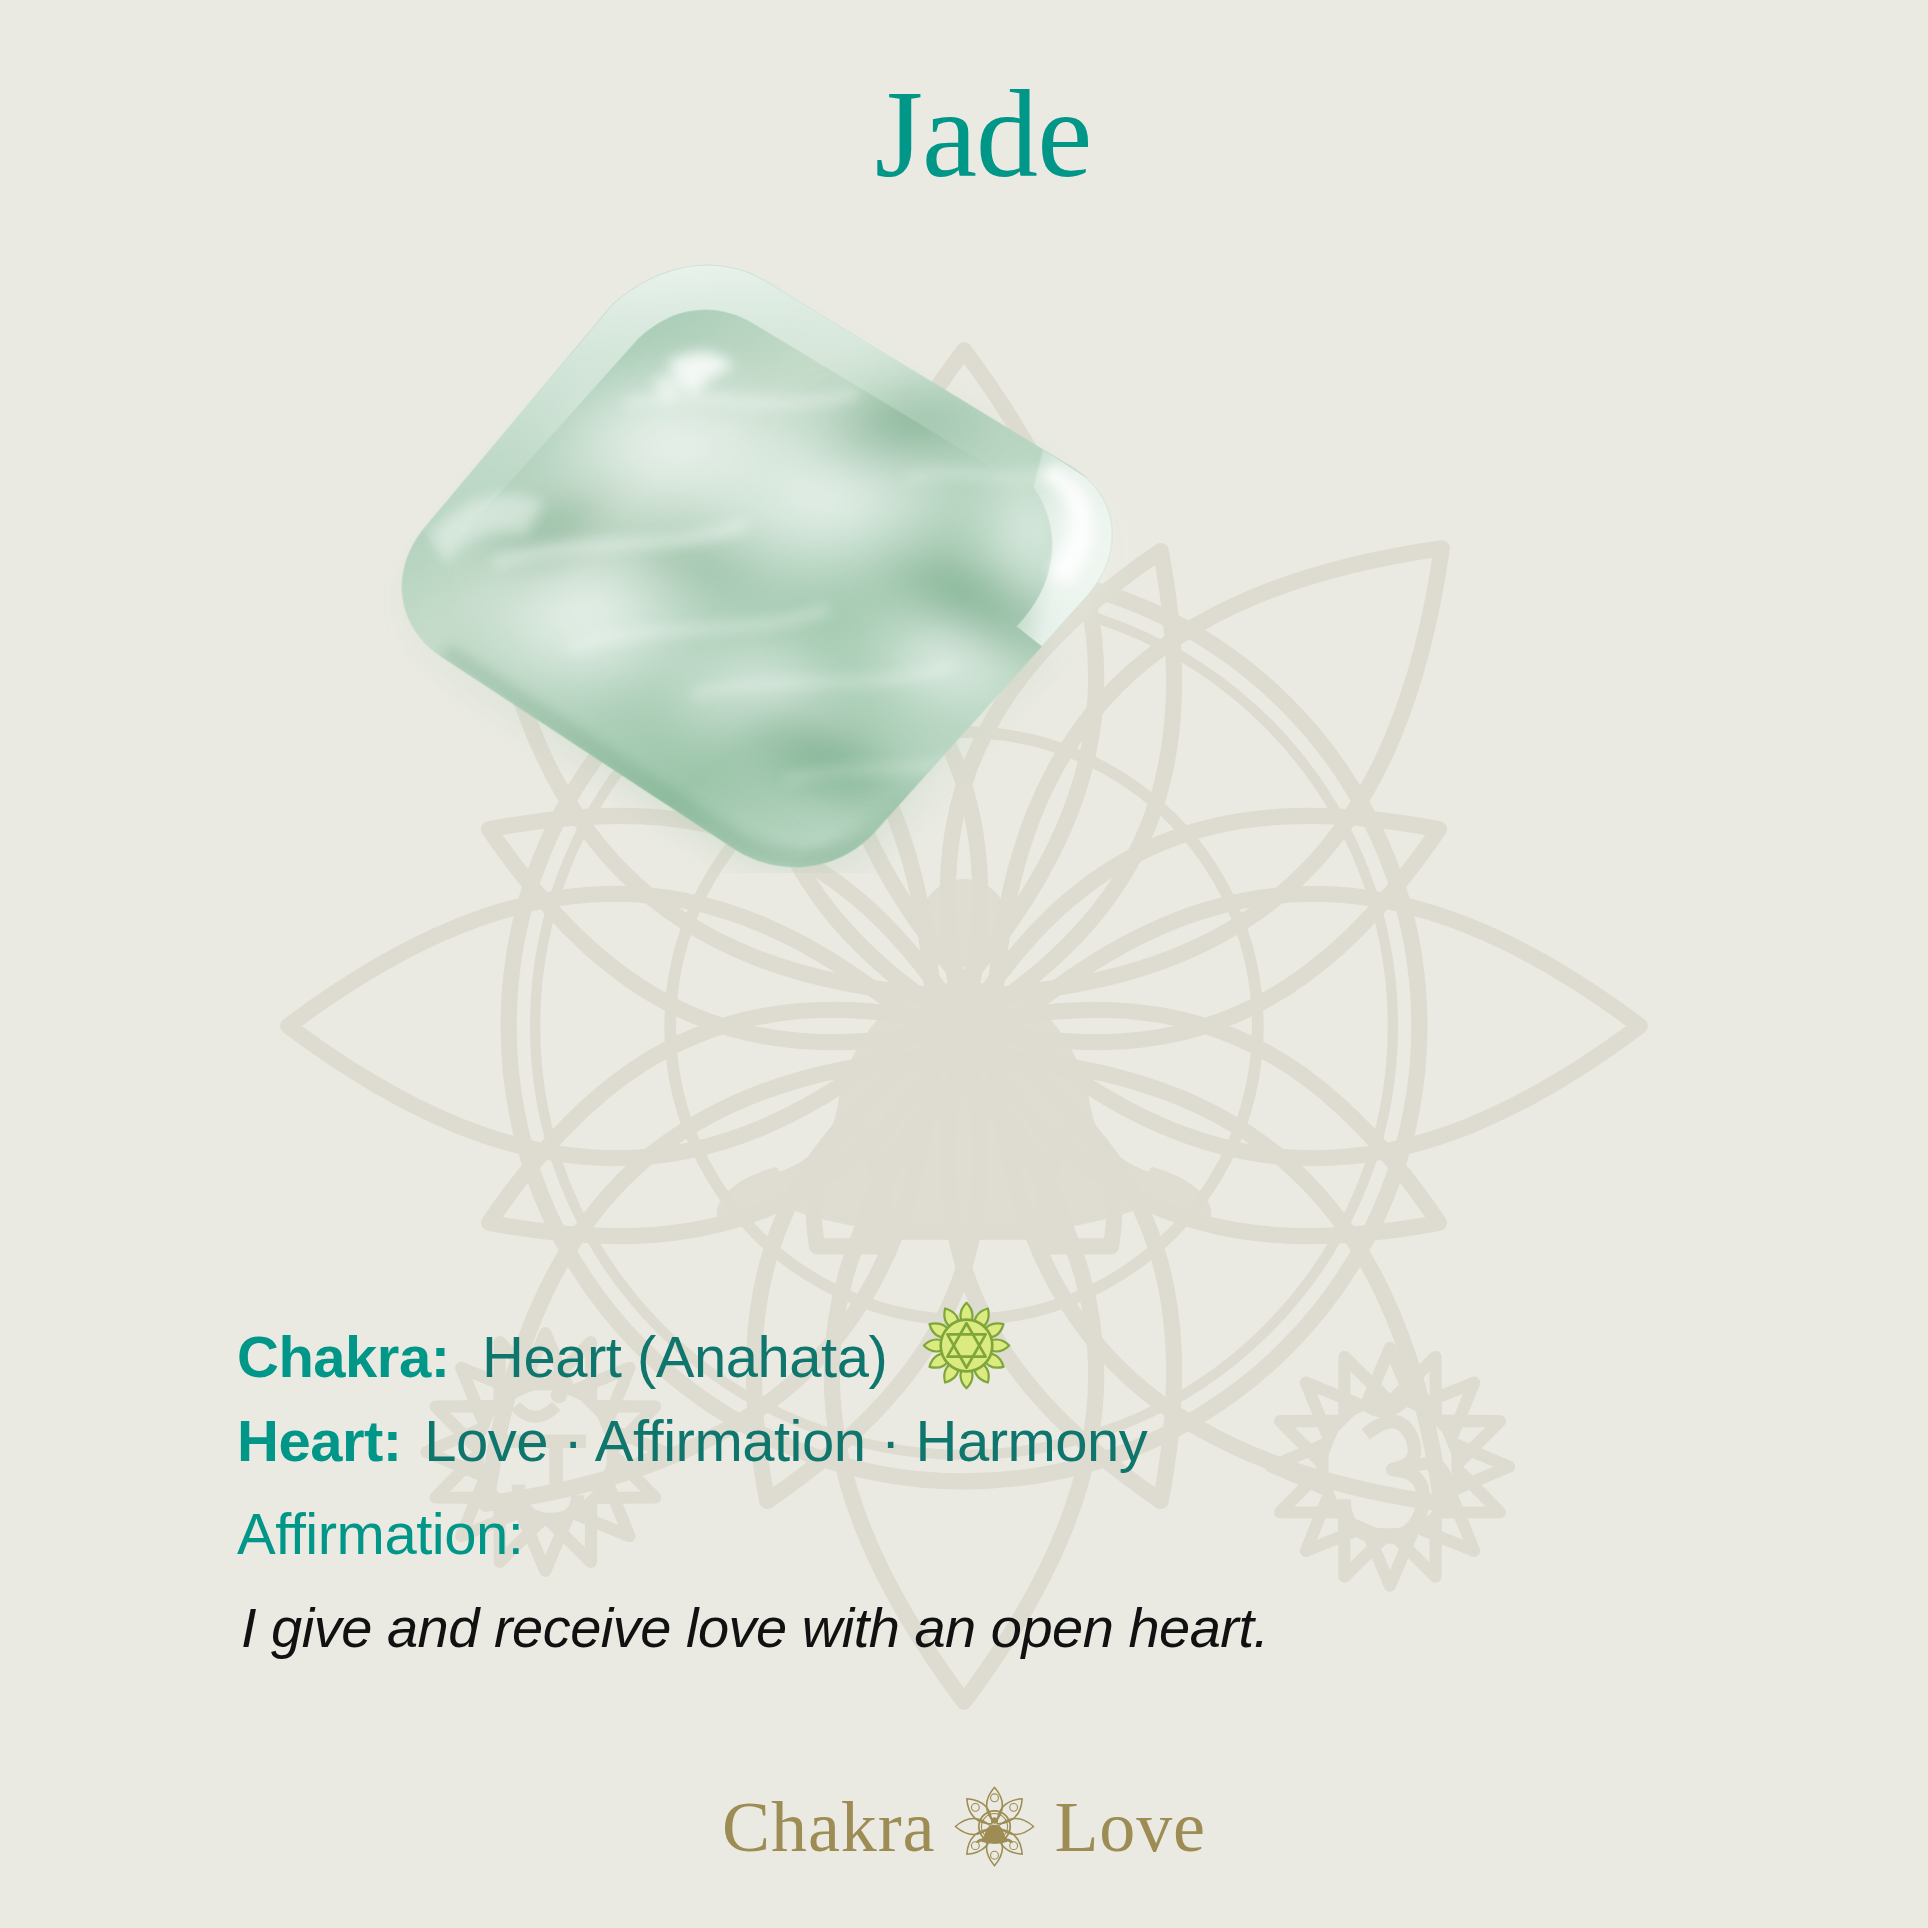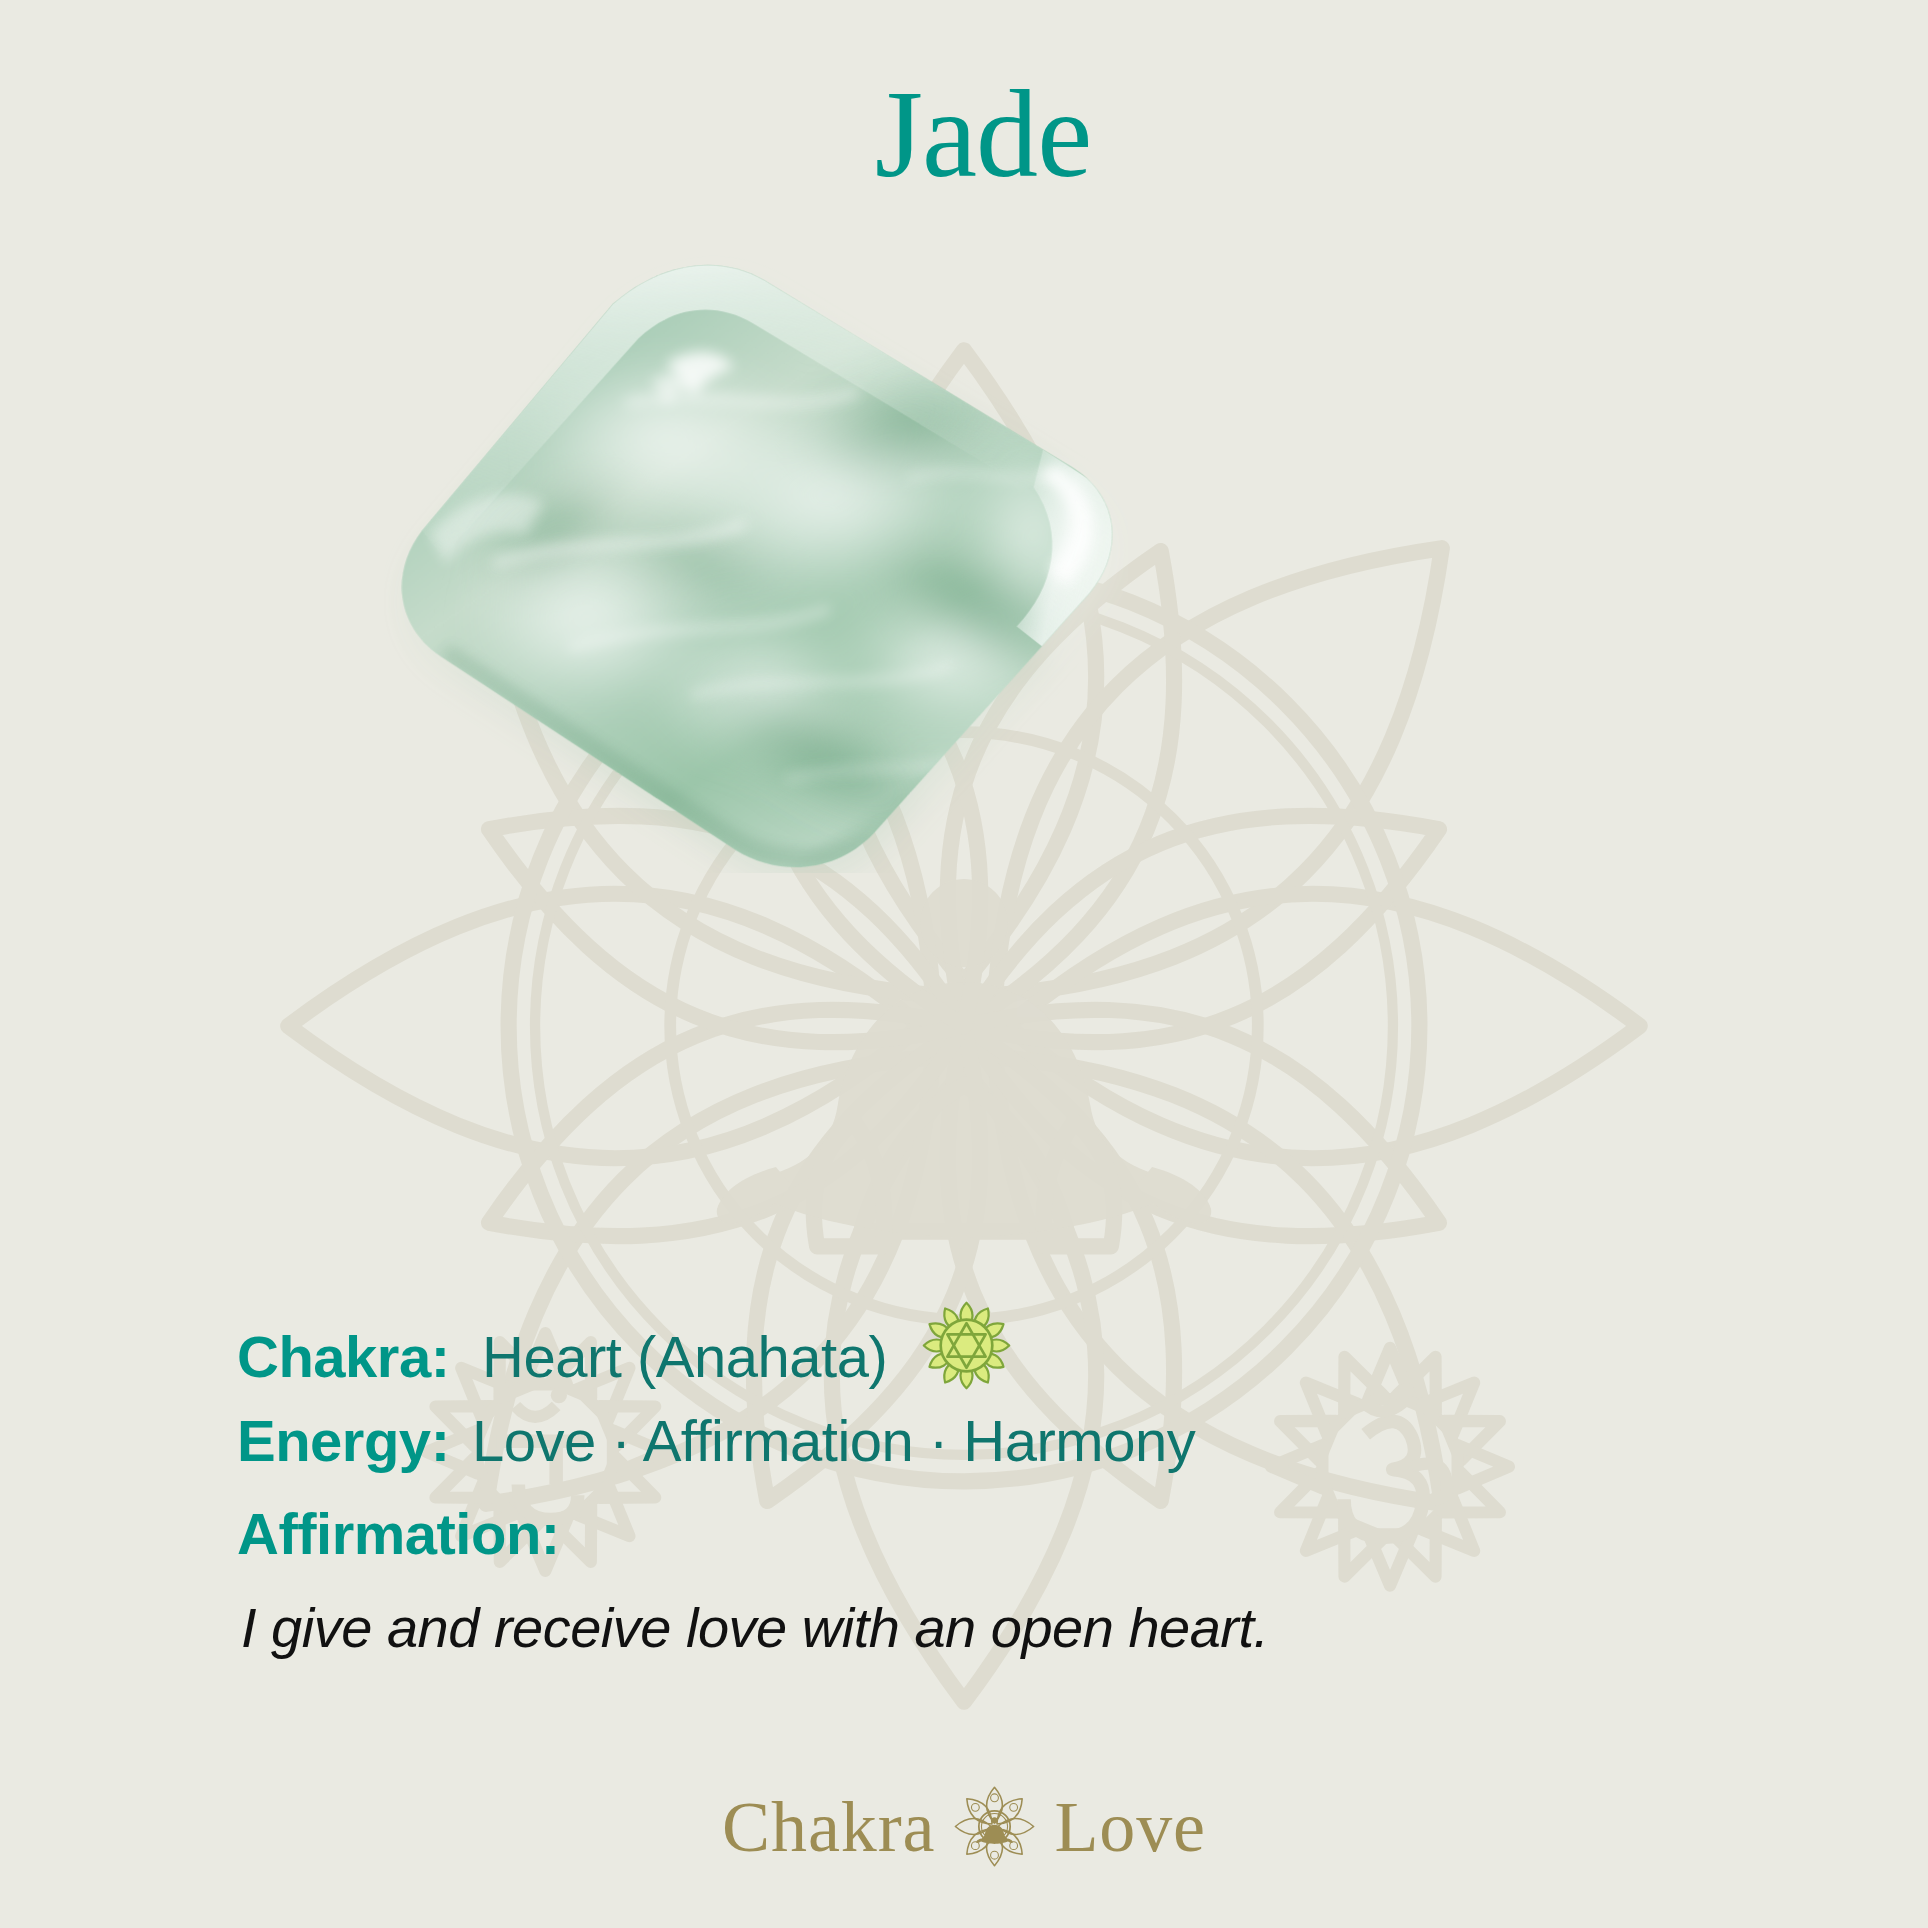--- a/index.html
+++ b/index.html
@@ -76,21 +76,21 @@
   }
   #chakra-badge {
     margin-left:24.5px;
     width:89px; height:89px;
     flex:0 0 auto;
     position:relative;
     top:13px;
   }
 
   #affirmation-label {
-    font-weight:bold;
+    font-weight:normal;
     color:#009688;
     font-size:58px;
     letter-spacing:-0.5px;
     line-height:1.2;
   }
   #affirmation-text {
     margin-top:26px;
     margin-left:4px;
     font-style:italic;
     font-size:56px;
@@ -353,21 +353,21 @@
 
           <g fill="none" stroke="#7fa63b" stroke-width="6" stroke-linejoin="round">
             <path d="M100 50 L 143 125 L 57 125 Z"></path>
             <path d="M100 150 L 57 75 L 143 75 Z"></path>
           </g>
         </g>
       </svg>
     </div>
 
     <div class="row energy">
-      <span class="lbl">Energy:</span>
+      <span class="lbl">Heart:</span>
       <span class="val">Love · Affirmation · Harmony</span>
     </div>
 
     <div>
       <div id="affirmation-label">Affirmation:</div>
       <div id="affirmation-text">I give and receive love with an open heart.</div>
     </div>
 
   </div>
 

